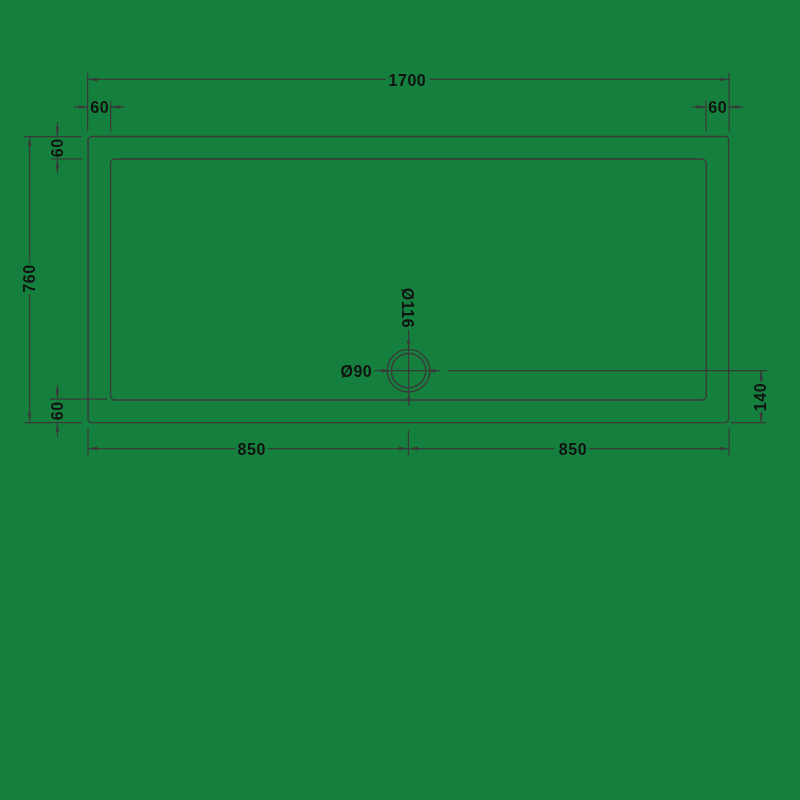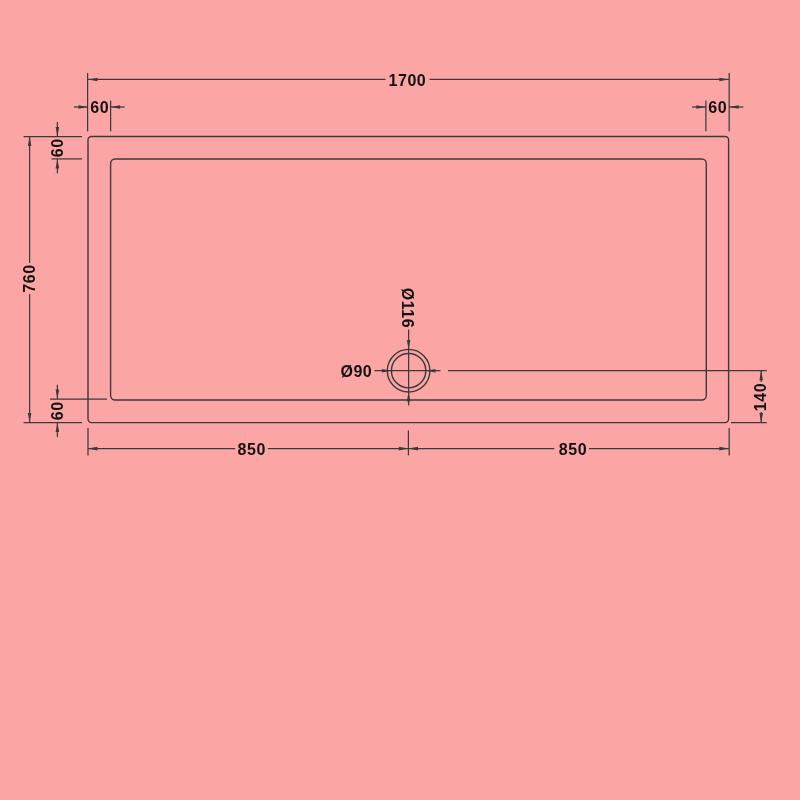--- a/index.html
+++ b/index.html
@@ -1,16 +1,16 @@
 <!DOCTYPE html>
 <html><head>
 <meta charset="utf-8">
 <style>
   html,body{margin:0;padding:0;background:#ffffff;}
-  .wrap{width:800px;height:800px;position:relative;background:#fca5a5;}
+  .wrap{width:800px;height:800px;position:relative;background:#15803d;}
   svg{display:block;}
   text{font-family:"Liberation Sans", sans-serif;font-weight:bold;fill:#111111;}
 </style>
 </head>
 <body>
 <div class="wrap">
 <svg width="800" height="800" viewBox="0 0 800 800">
   <g stroke="#3a3a3a" stroke-width="1.4" fill="none">
 
     <rect x="88" y="136.5" width="640.6" height="286.1" rx="3.5" ry="3.5"></rect>

